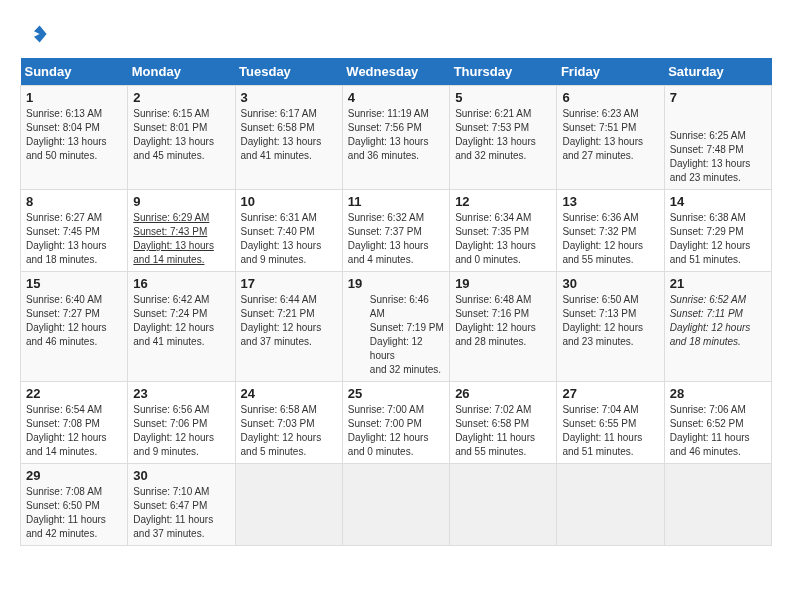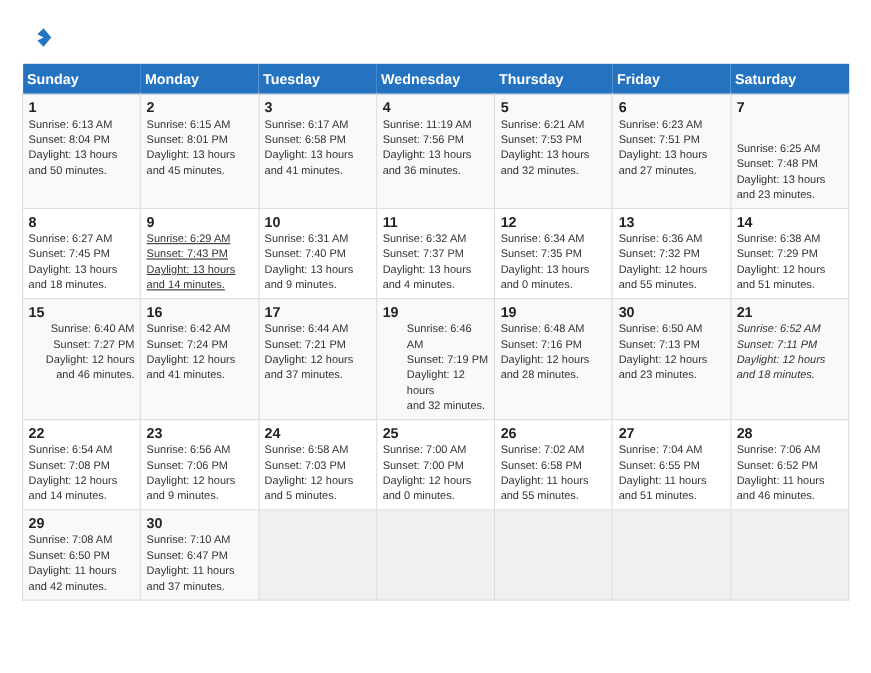--- a/index.html
+++ b/index.html
@@ -216,21 +216,21 @@
           <span class="day-num">14</span>
           <div class="day-info" style="white-space: pre-line;">Sunrise: 6:38 AM
 Sunset: 7:29 PM
 Daylight: 12 hours
 and 51 minutes.</div>
         </td>
       </tr>
       <tr>
         <td>
           <span class="day-num">15</span>
-          <div class="day-info" style="white-space: pre-line; text-align: right;">Sunrise: 6:40 AM
+          <div class="day-info" style="white-space: pre-line;">Sunrise: 6:40 AM
 Sunset: 7:27 PM
 Daylight: 12 hours
 and 46 minutes.</div>
         </td>
         <td>
           <span class="day-num">16</span>
           <div class="day-info" style="white-space: pre-line;">Sunrise: 6:42 AM
 Sunset: 7:24 PM
 Daylight: 12 hours
 and 41 minutes.</div>

